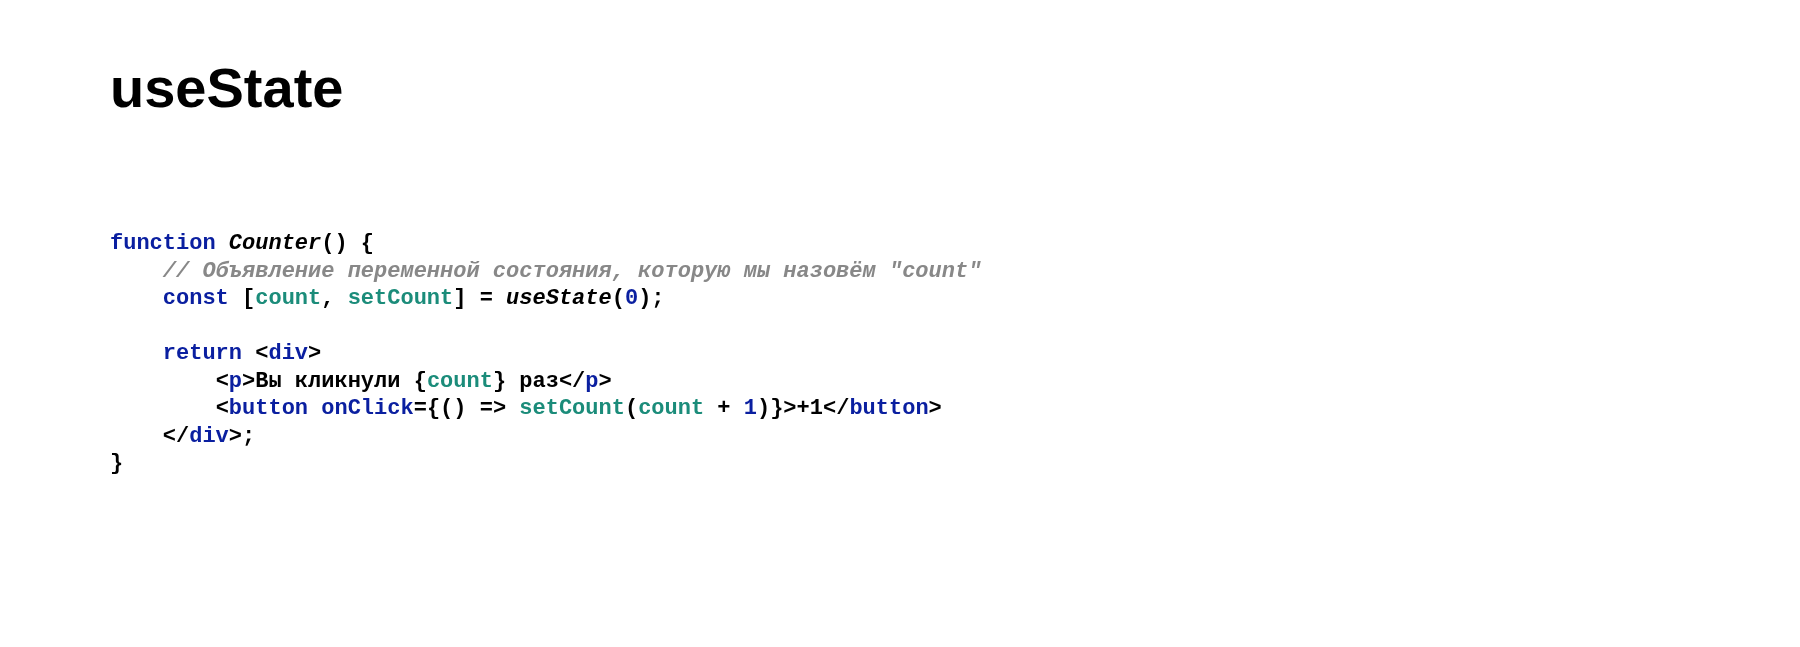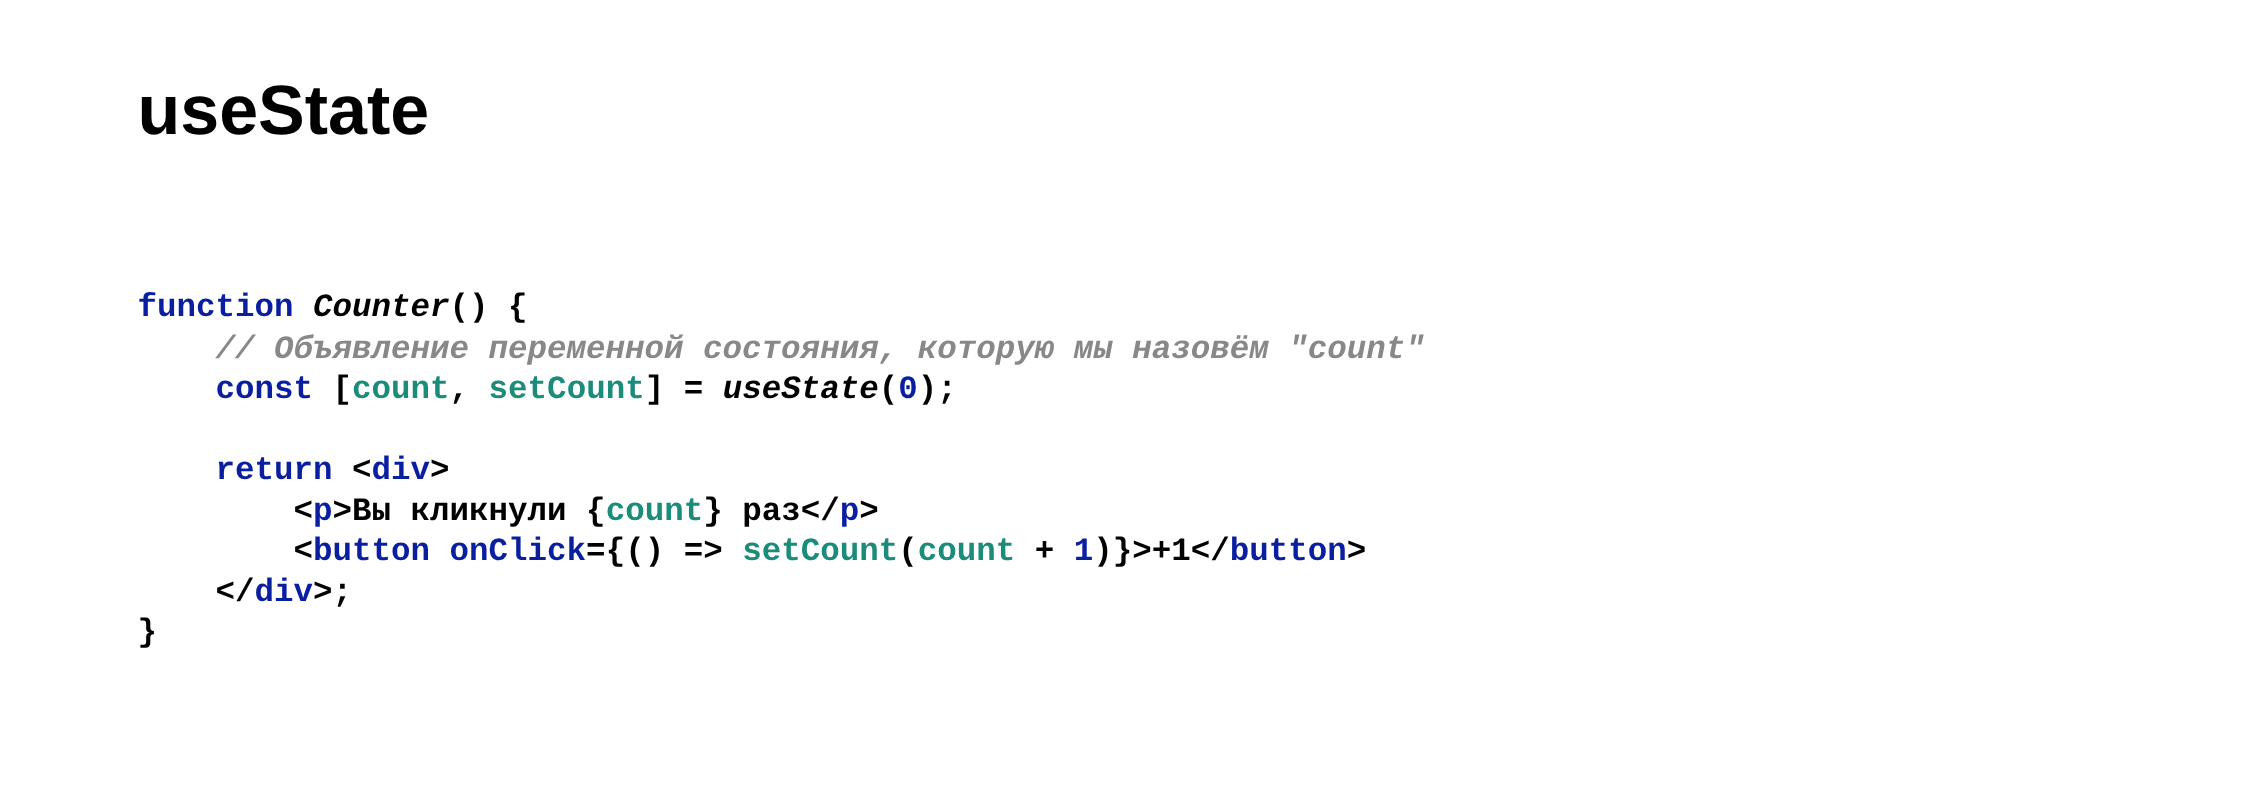--- a/index.html
+++ b/index.html
@@ -15,21 +15,21 @@
       padding: 55px 110px;
     }
     .heading {
       font-size: 56px;
       font-weight: bold;
       color: #000000;
       margin-bottom: 110px;
     }
     .code-block {
       font-family: "Courier New", Courier, monospace;
-      font-size: 26px;
+      font-size: 22px;
       font-weight: bold;
       line-height: 1.25;
       white-space: pre;
       color: #000000;
     }
     .kw { color: #0a1fa0; }
     .fn { color: #000000; font-style: italic; }
     .comment { color: #888888; font-style: italic; }
     .ident { color: #1b8c7a; }
     .call { color: #000000; font-style: italic; }

